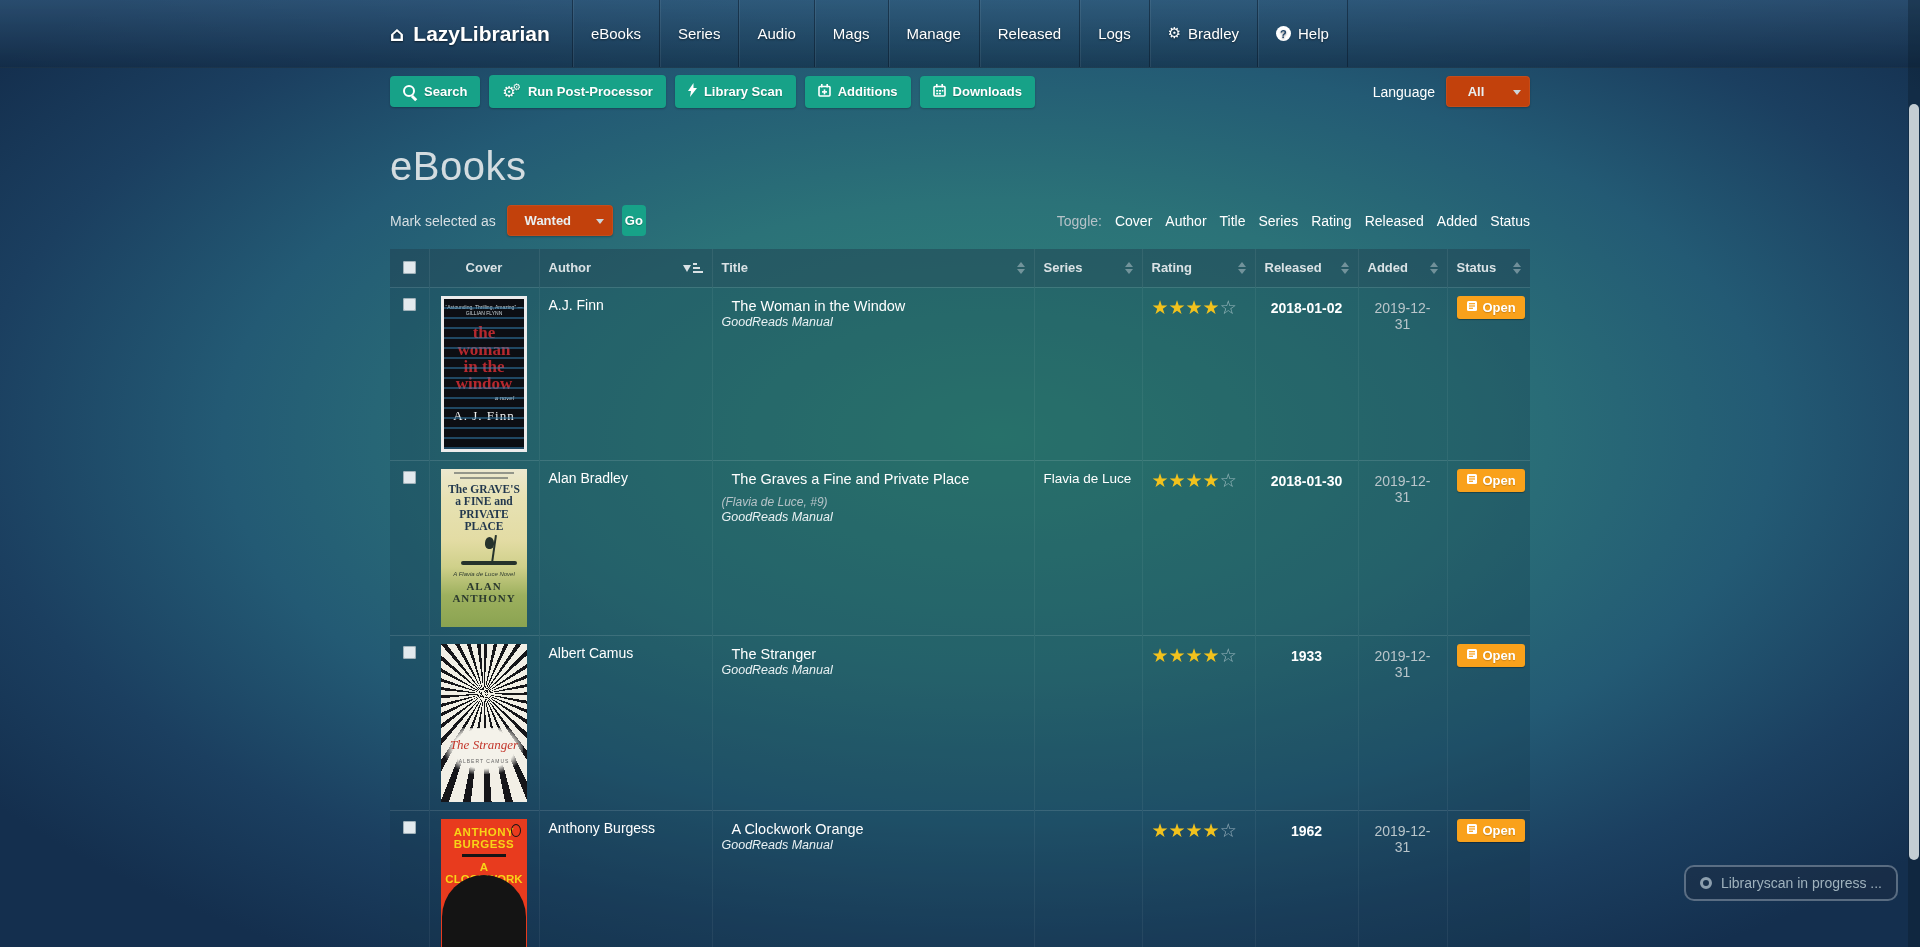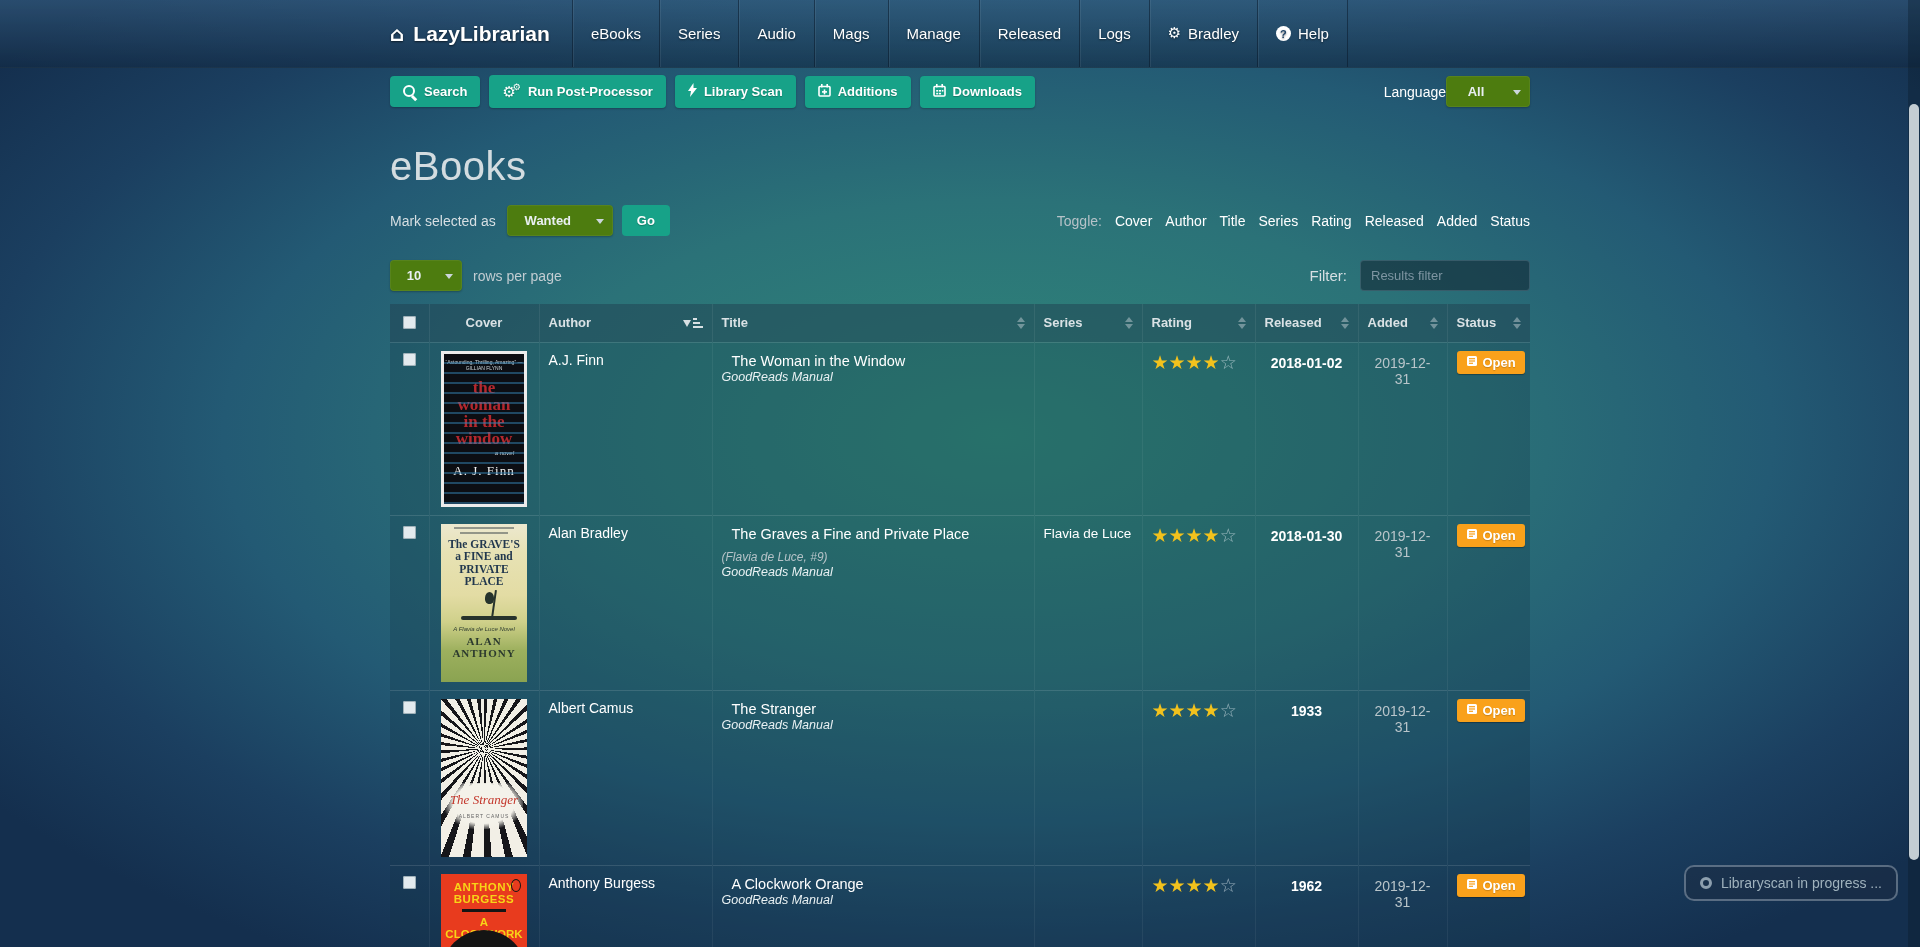--- a/index.html
+++ b/index.html
@@ -37,39 +37,39 @@
             font-size:13px; font-weight:bold; padding:8px 13px; border-radius:4px; margin-right:9px;
             cursor:pointer; text-shadow:0 1px 1px rgba(0,0,0,.25); box-shadow:0 1px 2px rgba(0,0,0,.25); }
   .icon-search { position:relative; width:14px; height:14px; display:inline-block; }
   .icon-search::before { content:""; position:absolute; left:0; top:0; width:8px; height:8px;
                          border:2px solid #fff; border-radius:50%; }
   .icon-search::after { content:""; position:absolute; left:10px; top:10px; width:6px; height:2.5px;
                         background:#fff; transform:rotate(45deg); transform-origin:0 0; }
   .gears-icon { line-height:1; color:#fff; }
   .gears-icon .g1 { font-family:"DejaVu Sans", sans-serif; font-size:15px; }
   .gears-icon .g2 { font-family:"DejaVu Sans", sans-serif; font-size:9px; margin-left:-3px; vertical-align:7px; }
-  .lang-group { margin-left:auto; display:flex; align-items:center; color:#fff; font-size:14px; }
+  .lang-group { margin-left:auto; display:flex; align-items:center; gap:11px; color:#fff; font-size:14px; }
 
   
   .select { position:relative; display:inline-flex; align-items:center; justify-content:center;
-            background:#4d7c0f; color:#e9eff2; font-size:13px; font-weight:bold;
+            background:#c2410c; color:#e9eff2; font-size:13px; font-weight:bold;
             border-radius:4px; padding:8px 26px 8px 2px; cursor:pointer;
             box-shadow:inset 0 0 0 1px rgba(255,255,255,.06), 0 1px 2px rgba(0,0,0,.25); }
   .select .caret { position:absolute; right:9px; top:50%; margin-top:-2px; width:0; height:0;
                    border:4px solid transparent; border-top:5px solid #ccd6db; }
   .select.small { min-width:72px; }
   .select.lang  { min-width:84px; }
   .select.wanted{ min-width:106px; }
 
   
   h1.page-title { margin-top:36px; font-size:40px; font-weight:400; color:#d3dce0; letter-spacing:.5px; }
   .controls-row { margin-top:16px; display:flex; align-items:center; }
   .mark-label { color:#d7dfe3; font-size:14px; margin-right:11px; }
   .go-btn { display:inline-flex; align-items:center; background:#17a288; color:#fff; font-size:13px;
-            font-weight:bold; padding:8px 15px; border-radius:4px; margin-left:9px; cursor:pointer;
+            font-weight:bold; padding:8px 3px; border-radius:4px; margin-left:9px; cursor:pointer;
             text-shadow:0 1px 1px rgba(0,0,0,.25); }
   .toggles { margin-left:auto; display:flex; align-items:center; gap:13px; font-size:14px; }
   .toggles .tlabel { color:#b6c2c8; }
   .toggle-link { color:#fff; cursor:pointer; }
 
   .page-row { margin-top:24px; display:flex; align-items:center; }
   .rpp-label { color:#c2cdd2; font-size:14px; margin-left:11px; }
   .filter-group { margin-left:auto; display:flex; align-items:center; gap:13px; color:#d7dfe3; font-size:15px; }
   .filter-input { width:170px; height:31px; background:rgba(16,35,47,0.55);
                   border:1px solid rgba(120,150,165,0.3); border-radius:4px; color:#e6edf0;
@@ -273,31 +273,20 @@
       <span class="toggle-link">Author</span>
       <span class="toggle-link">Title</span>
       <span class="toggle-link">Series</span>
       <span class="toggle-link">Rating</span>
       <span class="toggle-link">Released</span>
       <span class="toggle-link">Added</span>
       <span class="toggle-link">Status</span>
     </div>
   </div>
 
-  <div class="page-row">
-    <span class="select small">
-      <span>10</span>
-      <span class="caret"></span>
-    </span>
-    <span class="rpp-label">rows per page</span>
-    <div class="filter-group">
-      <span>Filter:</span>
-      <input class="filter-input" type="text" placeholder="Results filter" style="">
-    </div>
-  </div>
 
   <table class="books">
     <colgroup>
       <col style="width:39px">
         <col style="width:110px">
         <col style="width:173px">
         <col style="width:322px">
       <col style="width:108px">
         <col style="width:113px">
         <col style="width:103px">

